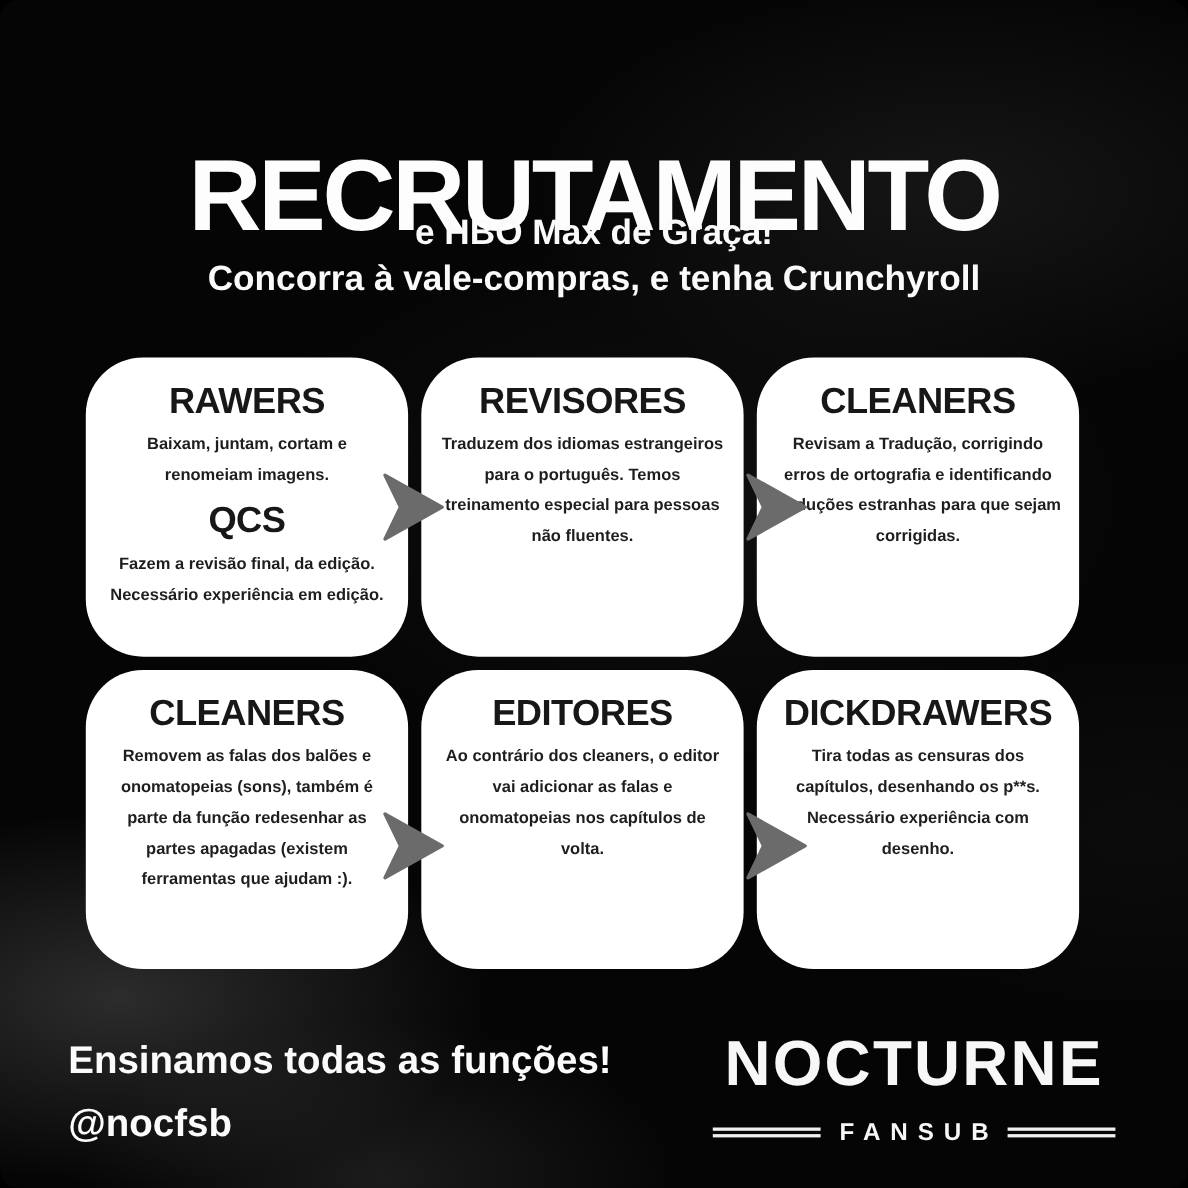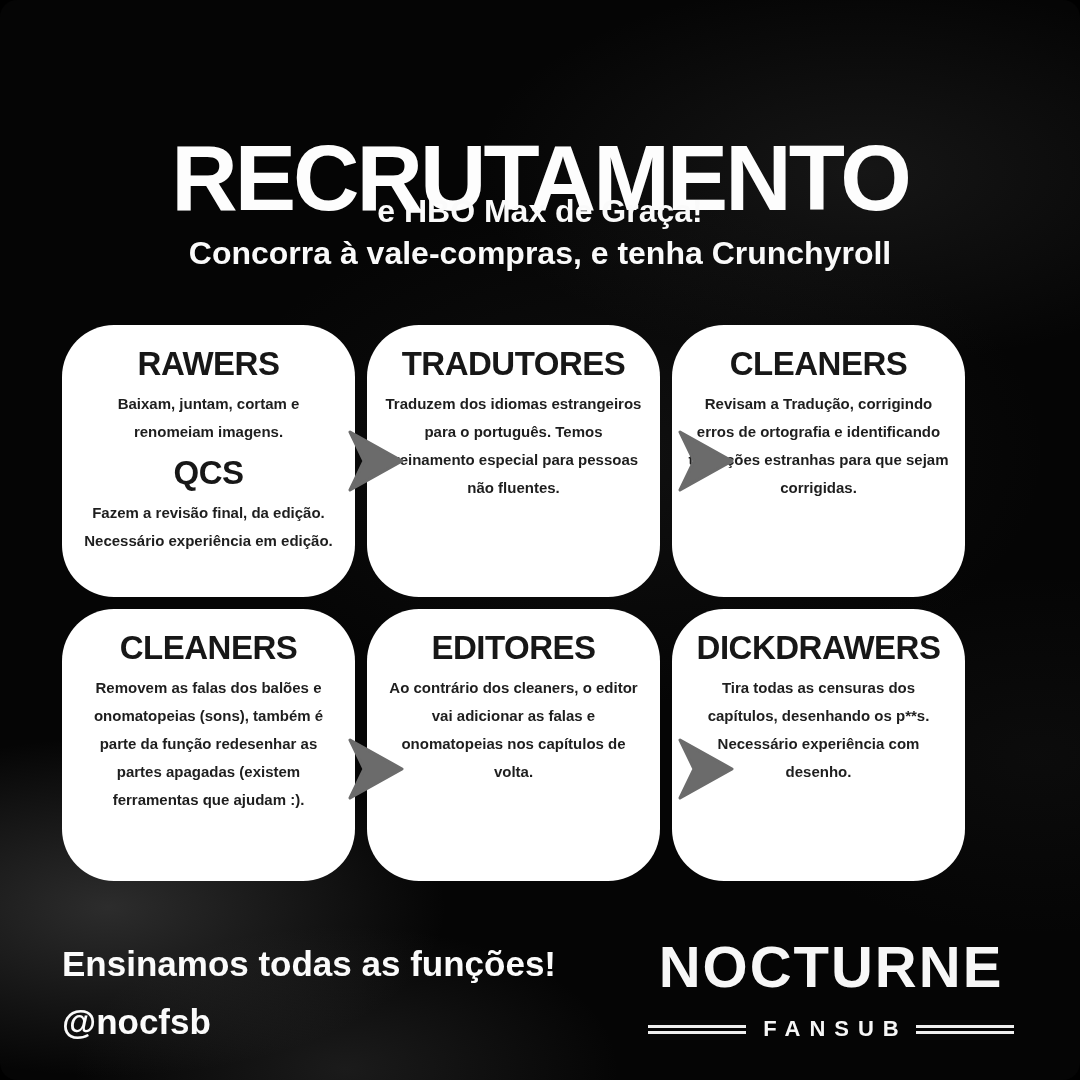--- a/index.html
+++ b/index.html
@@ -24,21 +24,21 @@
     font-size:92px;font-weight:700;letter-spacing:-3px;
     line-height:1.0;color:#fdfdfd;
   }
   .subtitle{
     position:absolute;top:190px;left:0;width:100%;
     text-align:center;
     font-size:32px;font-weight:700;line-height:42px;
     color:#fafafa;
   }
   .grid{
-    position:absolute;left:62px;top:325px;
+    position:absolute;left:78px;top:325px;
     display:grid;
     grid-template-columns:293px 293px 293px;
     grid-template-rows:272px 272px;
     column-gap:41px;row-gap:36px;gap:12px;
   }
   .card{
     background:#ffffff;
     border-radius:52px;
     color:#1c1c1c;
     text-align:center;
@@ -99,21 +99,21 @@
   <div class="grid">
 
     <div class="card">
       <div class="card-heading">RAWERS</div>
       <div class="card-body">Baixam, juntam, cortam e renomeiam imagens.</div>
       <div class="card-heading secondary">QCS</div>
       <div class="card-body">Fazem a revisão final, da edição. Necessário experiência em edição.</div>
     </div>
 
     <div class="card">
-      <div class="card-heading">TRADUTORES</div>
+      <div class="card-heading">REVISORES</div>
       <div class="card-body">Traduzem dos idiomas estrangeiros para o português. Temos treinamento especial para pessoas não fluentes.</div>
     </div>
 
     <div class="card">
       <div class="card-heading">CLEANERS</div>
       <div class="card-body">Revisam a Tradução, corrigindo erros de ortografia e identificando traduções estranhas para que sejam corrigidas.</div>
     </div>
 
     <div class="card">
       <div class="card-heading">CLEANERS</div>

